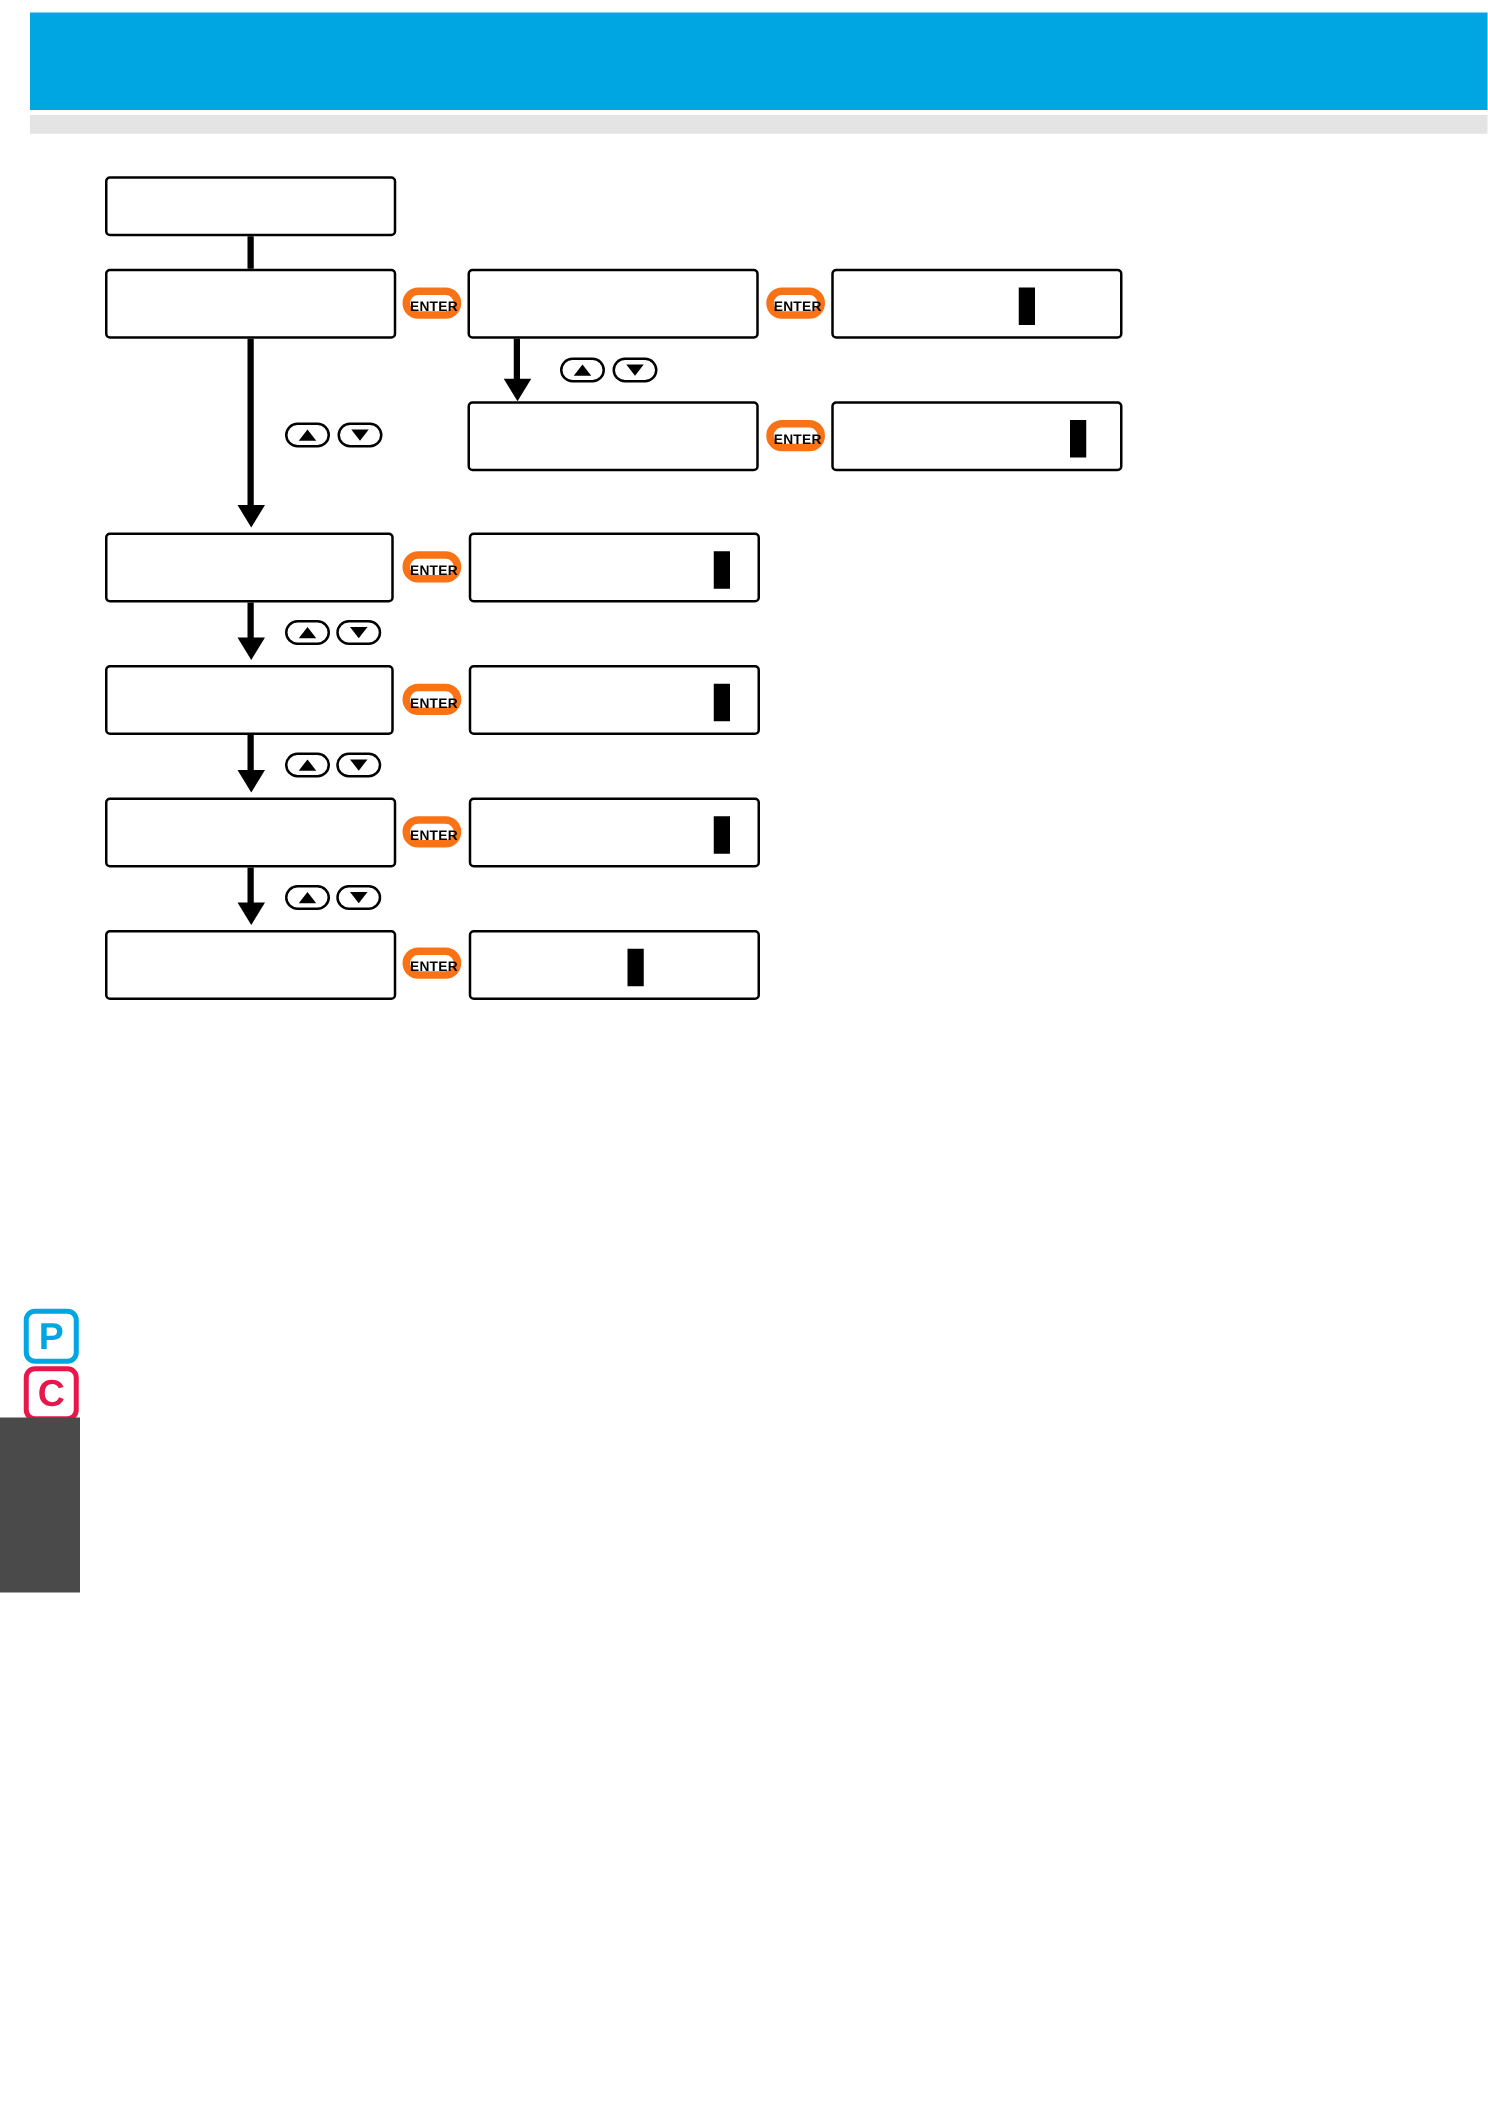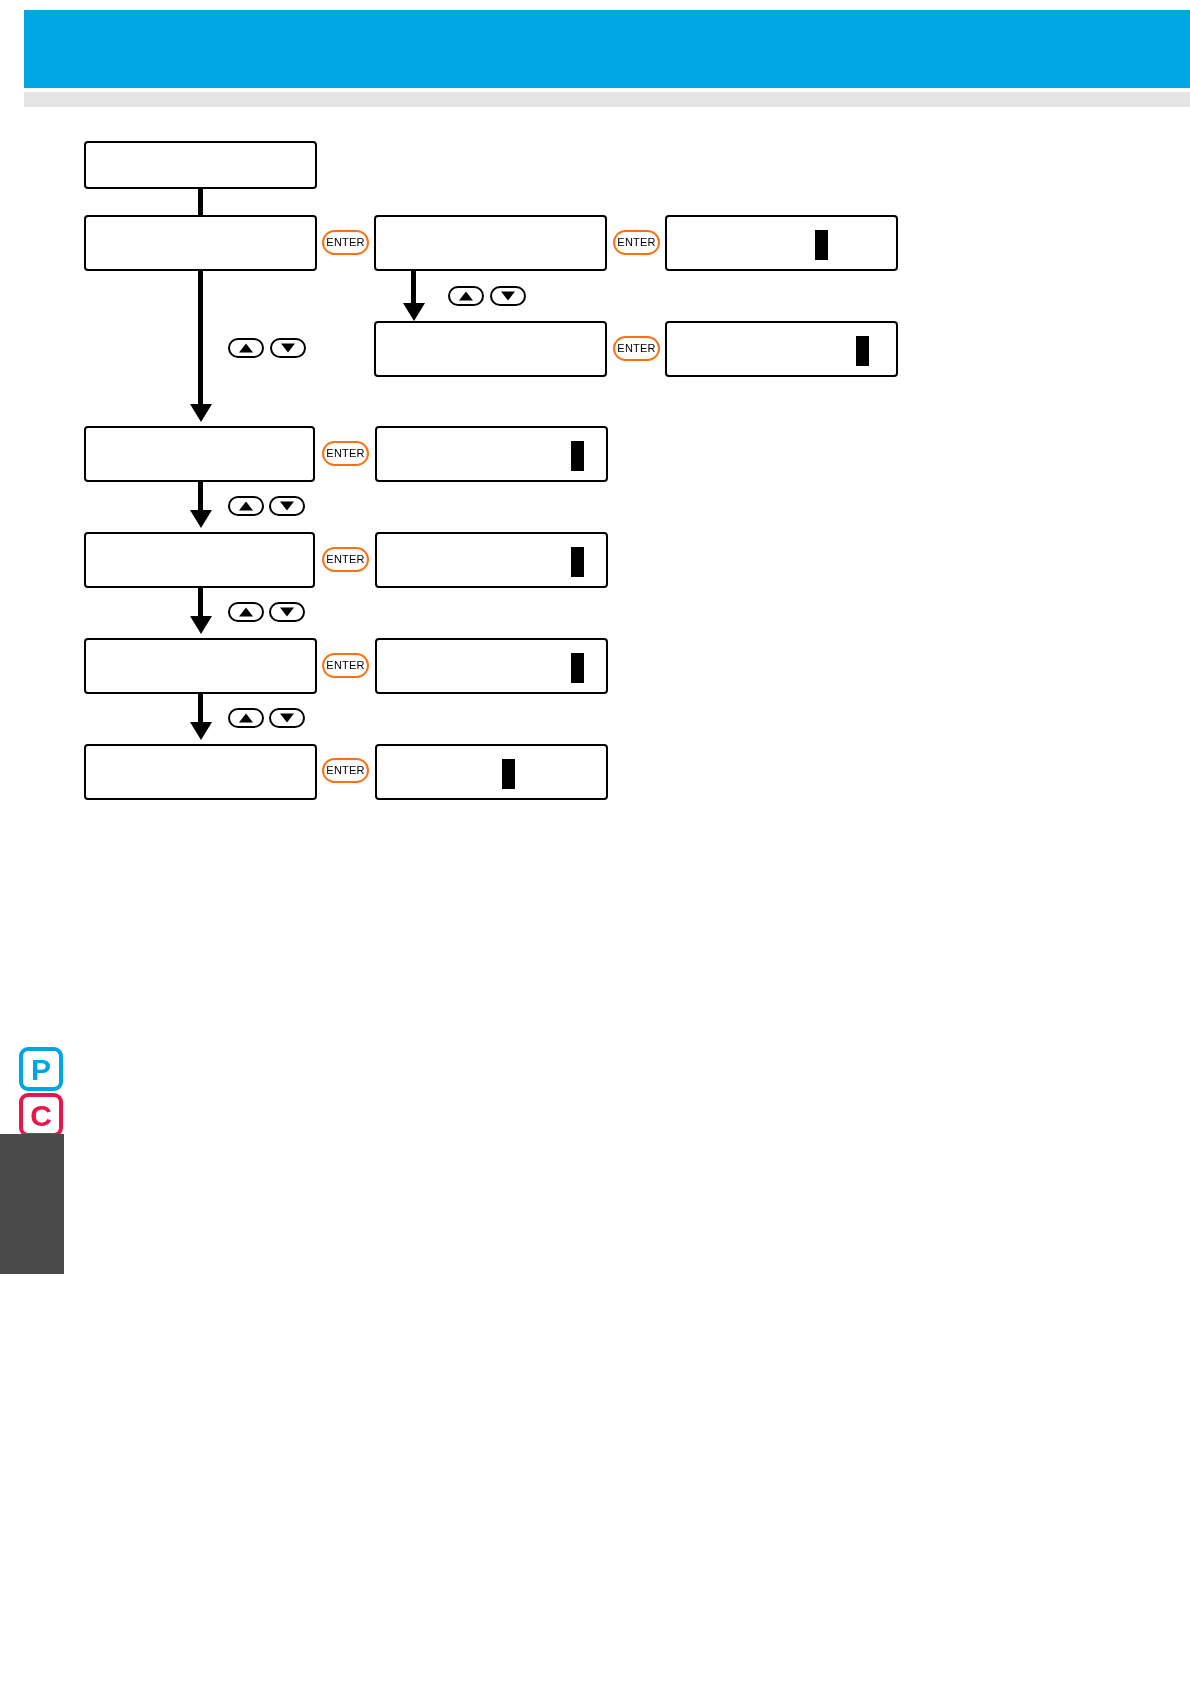--- a/index.html
+++ b/index.html
@@ -71,25 +71,25 @@
     border-left: 11px solid transparent;
     border-right: 11px solid transparent;
     border-top: 18px solid #000000;
   }
   
   .key-enter {
     position: absolute;
     box-sizing: border-box;
     width: 47px;
     height: 25px;
-    border: 2px solid #f97316;
+    border: 6px solid #f97316;
     border-radius: 13px;
     background: #ffffff;
     font-size: 11px;
-    font-weight: normal;
+    font-weight: bold;
     letter-spacing: 0.2px;
     text-align: center;
     line-height: 21px;
     color: #000000;
   }
   
   .key-arrow {
     position: absolute;
     box-sizing: border-box;
     width: 36px;

